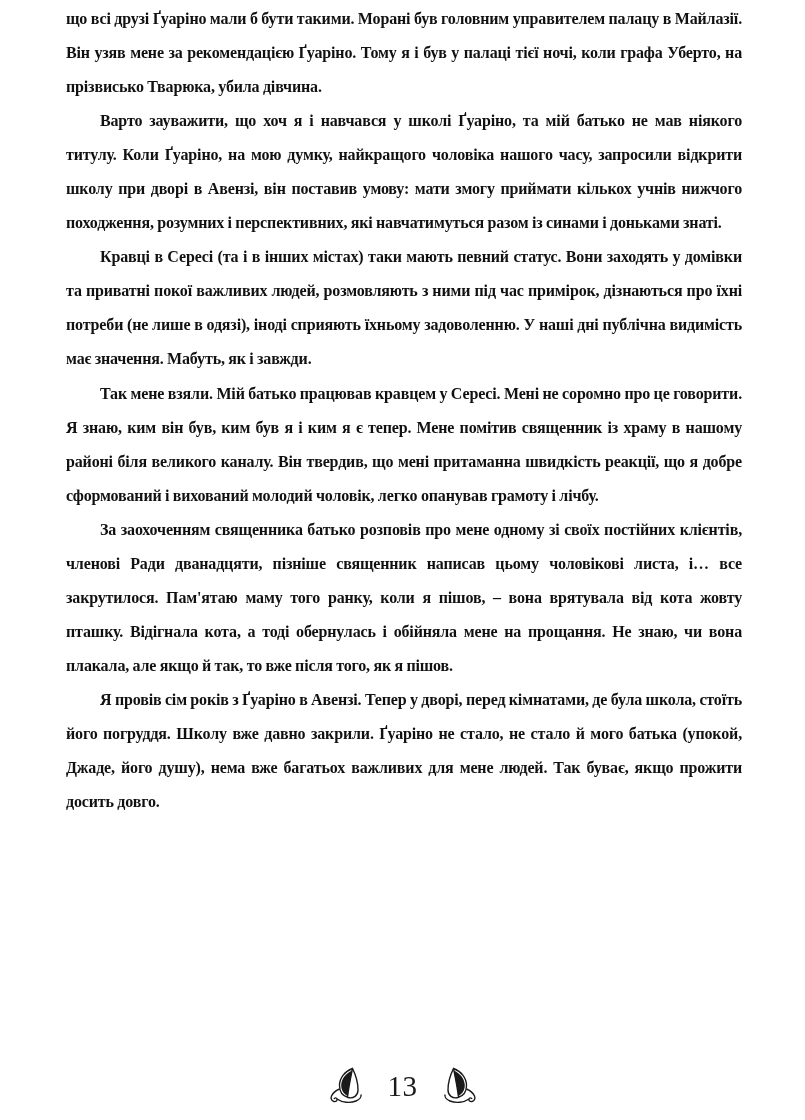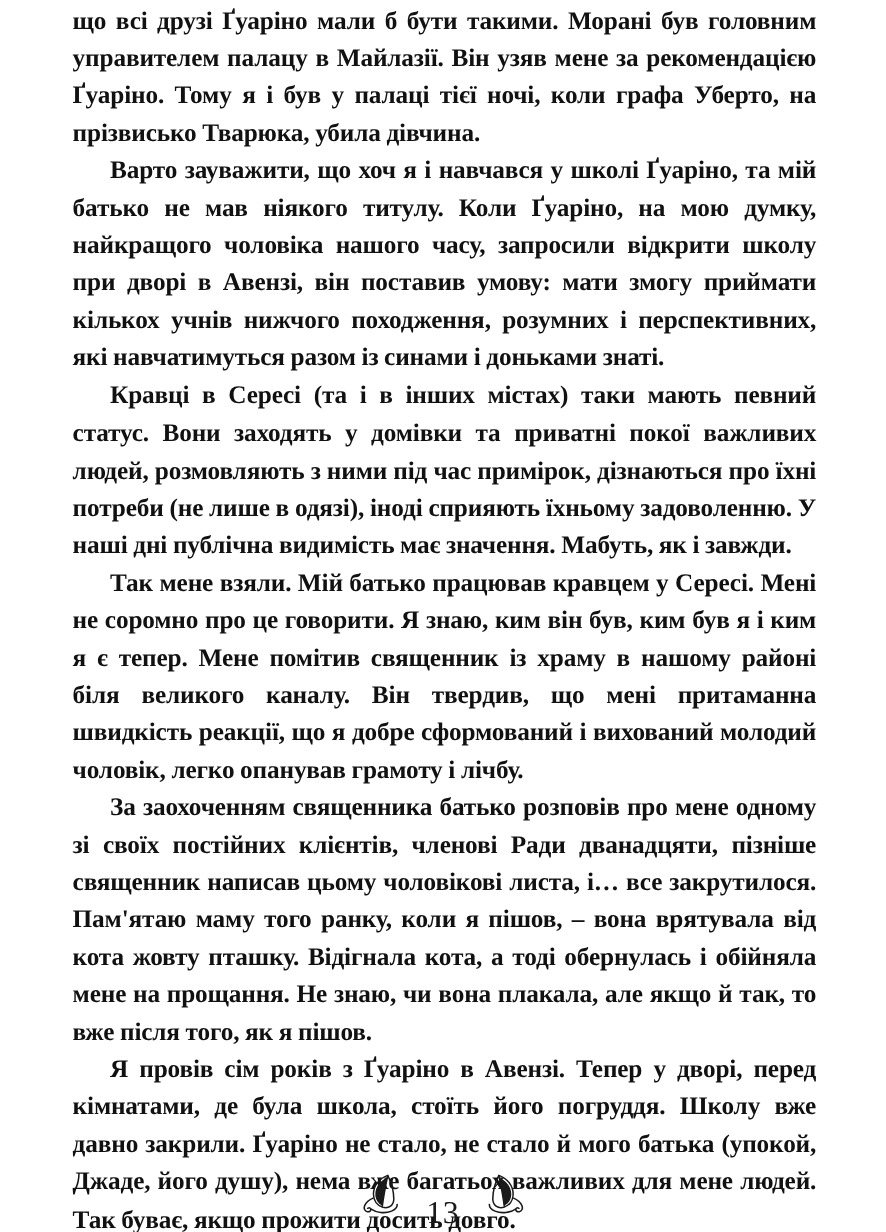--- a/index.html
+++ b/index.html
@@ -32,21 +32,21 @@
     top: 2px;
     width: 676px;
   }
 
   p.para {
     margin: 0;
     padding: 0;
     text-align: justify;
     text-align-last: left;
     text-indent: 34px;
-    font-size: 23px;
+    font-size: 16px;
     line-height: 34.05px;
     font-weight: 700;
     letter-spacing: -0.15px;
     word-spacing: -0.4px;
     -webkit-font-smoothing: none;
   }
 
   p.para.first { text-indent: 0; }
 
   
@@ -73,21 +73,21 @@
   .ornament.right { transform: scaleX(-1); }
 
   .page-number {
     font-family: "Liberation Serif", "DejaVu Serif", serif;
     font-size: 29px;
     font-weight: 400;
     color: #1a1a1a;
     letter-spacing: 0.5px;
     line-height: 1;
     position: relative;
-    top: 17px;
+    top: 0;
   }
 </style>
 </head>
 <body>
 
 <div class="page">
 
   <div class="text-block">
     <p class="para first">що всі друзі Ґуаріно мали б бути такими. Морані був головним управителем палацу в Майлазії. Він узяв мене за рекомендацією Ґуаріно. Тому я і був у палаці тієї ночі, коли графа Уберто, на прізвисько Тварюка, убила дівчина.</p>
     <p class="para">Варто зауважити, що хоч я і навчався у школі Ґуаріно, та мій батько не мав ніякого титулу. Коли Ґуаріно, на мою думку, найкращого чоловіка нашого часу, запросили відкрити школу при дворі в Авензі, він поставив умову: мати змогу приймати кількох учнів нижчого походження, розумних і перспективних, які навчатимуться разом із синами і доньками знаті.</p>

